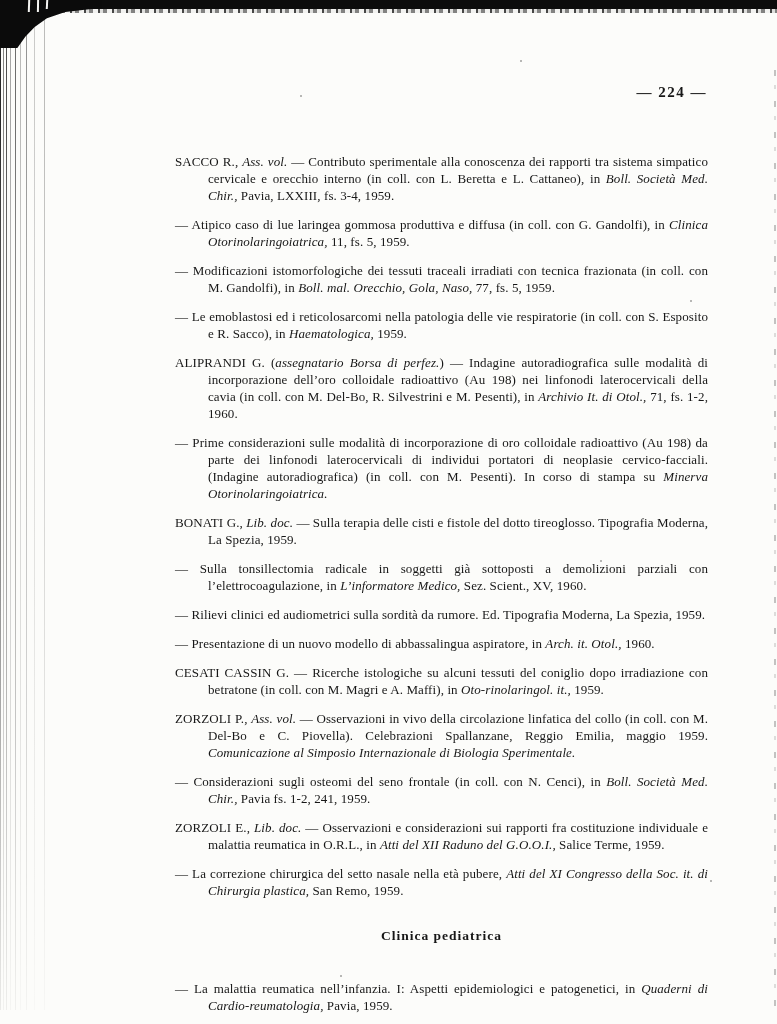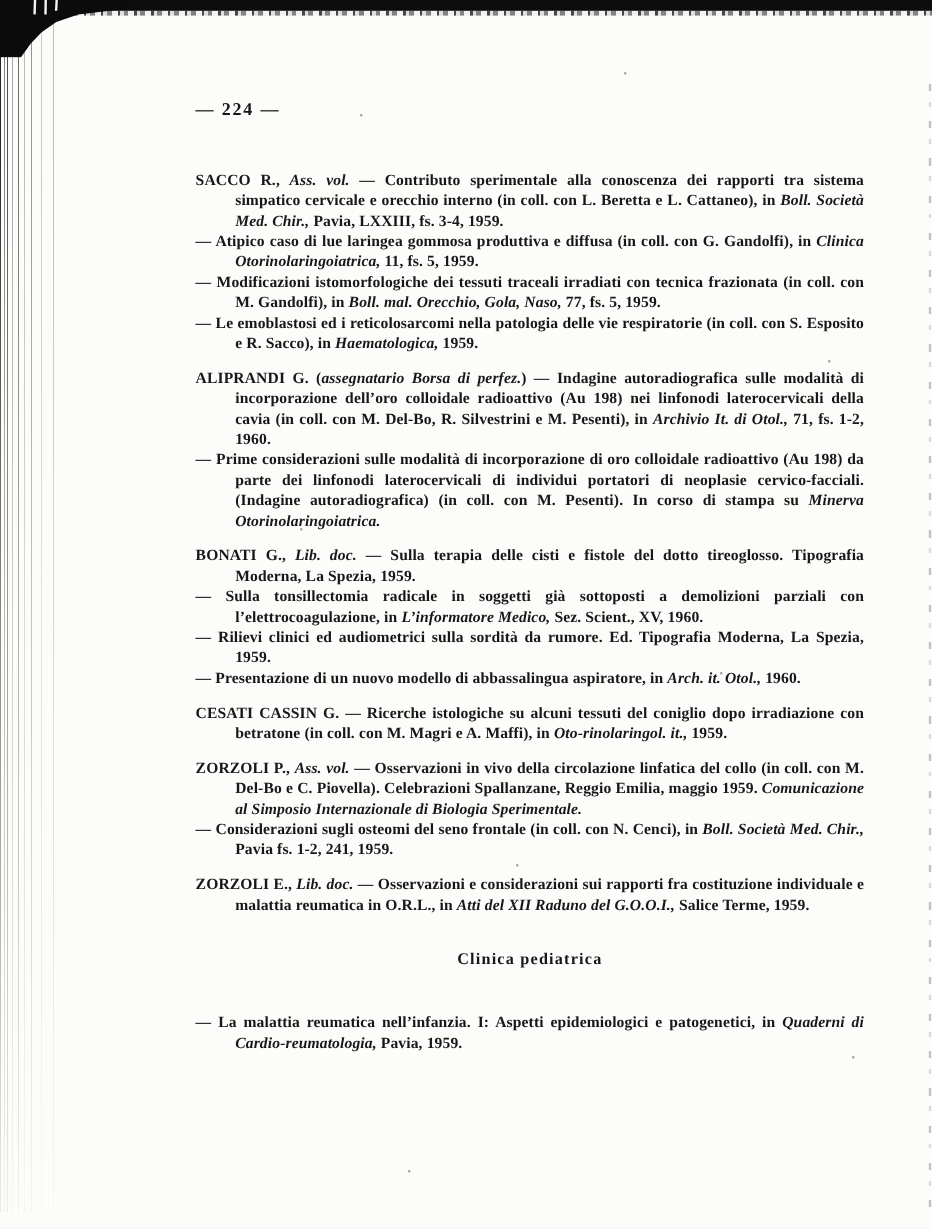--- a/index.html
+++ b/index.html
@@ -27,25 +27,25 @@
       rgba(25,25,25,.45) 26px 27px,rgba(0,0,0,0) 27px 34px,
       rgba(60,60,60,.26) 34px 35px,rgba(0,0,0,0) 35px 44px,
       rgba(40,40,40,.3) 44px 45px,rgba(0,0,0,0) 45px 58px);
     -webkit-mask-image:linear-gradient(to bottom,rgba(0,0,0,1) 0 120px,rgba(0,0,0,.78) 300px,rgba(0,0,0,.55) 520px,rgba(0,0,0,.38) 720px,rgba(0,0,0,.22) 880px,rgba(0,0,0,.08) 100%);
     mask-image:linear-gradient(to bottom,rgba(0,0,0,1) 0 120px,rgba(0,0,0,.78) 300px,rgba(0,0,0,.55) 520px,rgba(0,0,0,.38) 720px,rgba(0,0,0,.22) 880px,rgba(0,0,0,.08) 100%);}
   .right-streak{position:absolute;right:1px;top:70px;width:2px;height:940px;opacity:.45;
     background:repeating-linear-gradient(180deg,rgba(20,20,20,.55) 0 6px,transparent 6px 15px,rgba(20,20,20,.3) 15px 19px,transparent 19px 31px);}
   .speck{position:absolute;width:2px;height:2px;background:rgba(20,20,20,.4);border-radius:50%;}
 
   
-  .page-number{position:absolute;top:84px;left:163px;width:557px;text-align:left;
+  .page-number{position:absolute;top:84px;left:150px;width:557px;text-align:right;
     font-size:15px;font-weight:700;letter-spacing:1.5px;}
   .content{position:absolute;top:141px;left:163px;width:557px;font-size:13px;line-height:17px;
     text-align:justify;letter-spacing:.1px;}
-  .entry{margin:0;padding-left:33px;text-indent:-33px;font-weight:bold;}
+  .entry{margin:12px;padding-left:33px;text-indent:-33px;}
   .it{font-style:italic;}
   .group + .group{margin-top:12px;}
   .section-heading{text-align:center;font-weight:700;font-size:13.5px;letter-spacing:1px;
     margin-top:28px;margin-bottom:36px;}
 </style>
 </head>
 <body>
 
 <div class="page">
 
@@ -86,20 +86,21 @@
       </div>
       <div class="group">
         <p class="entry"><span>CESATI CASSIN G. — Ricerche istologiche su alcuni tessuti del coniglio dopo irradiazione con betratone (in coll. con M. Magri e A. Maffi), in </span><span class="it">Oto-rinolaringol. it.,</span><span> 1959.</span></p>
       </div>
       <div class="group">
         <p class="entry"><span>ZORZOLI P., </span><span class="it">Ass. vol.</span><span> — Osservazioni in vivo della circolazione linfatica del collo (in coll. con M. Del-Bo e C. Piovella). Celebrazioni Spallanzane, Reggio Emilia, maggio 1959. </span><span class="it">Comunicazione al Simposio Internazionale di Biologia Sperimentale.</span></p>
         <p class="entry"><span>— Considerazioni sugli osteomi del seno frontale (in coll. con N. Cenci), in </span><span class="it">Boll. Società Med. Chir.,</span><span> Pavia fs. 1-2, 241, 1959.</span></p>
       </div>
       <div class="group">
         <p class="entry"><span>ZORZOLI E., </span><span class="it">Lib. doc.</span><span> — Osservazioni e considerazioni sui rapporti fra costituzione individuale e malattia reumatica in O.R.L., in </span><span class="it">Atti del XII Raduno del G.O.O.I.,</span><span> Salice Terme, 1959.</span></p>
+        <p class="entry"><span>— La correzione chirurgica del setto nasale nella età pubere, </span><span class="it">Atti del XI Congresso della Soc. it. di Chirurgia plastica,</span><span> San Remo, 1959.</span></p>
       </div>
       <div class="section-heading">Clinica pediatrica</div>
       <div class="group">
         <p class="entry"><span>— La malattia reumatica nell’infanzia. I: Aspetti epidemiologici e patogenetici, in </span><span class="it">Quaderni di Cardio-reumatologia,</span><span> Pavia, 1959.</span></p>
       </div>
     </div>
 
 </div>
 
 </body></html>

